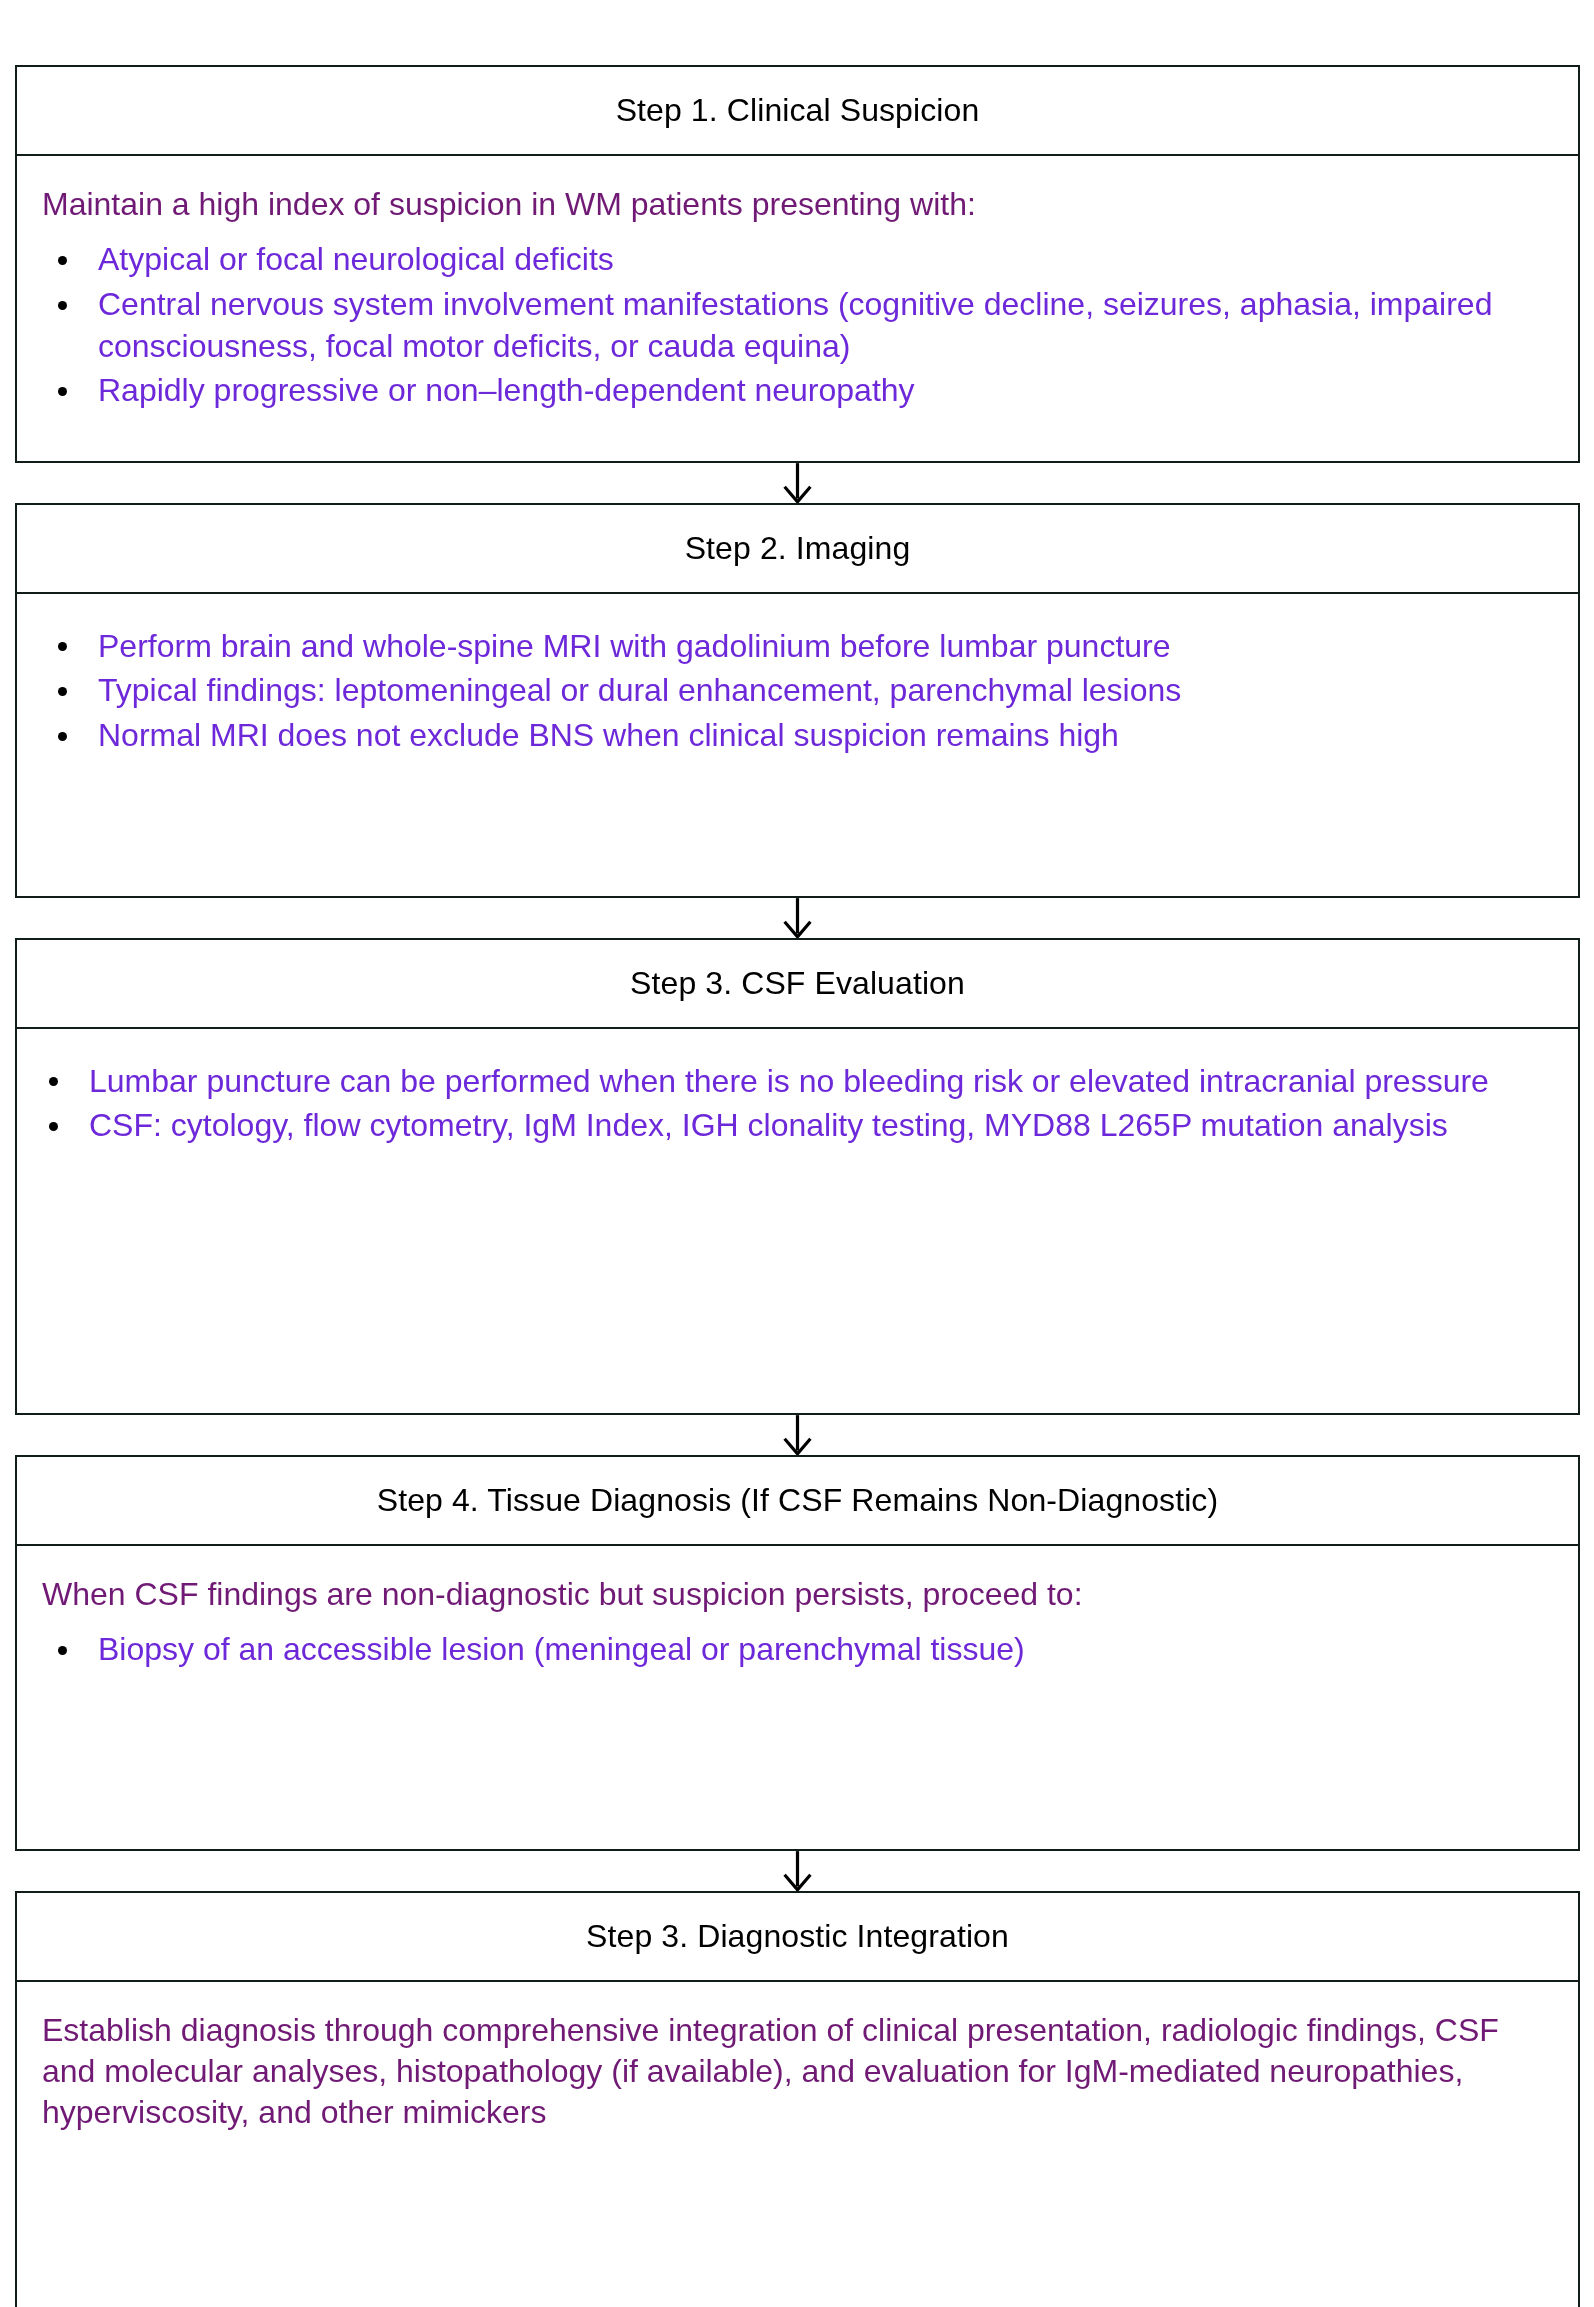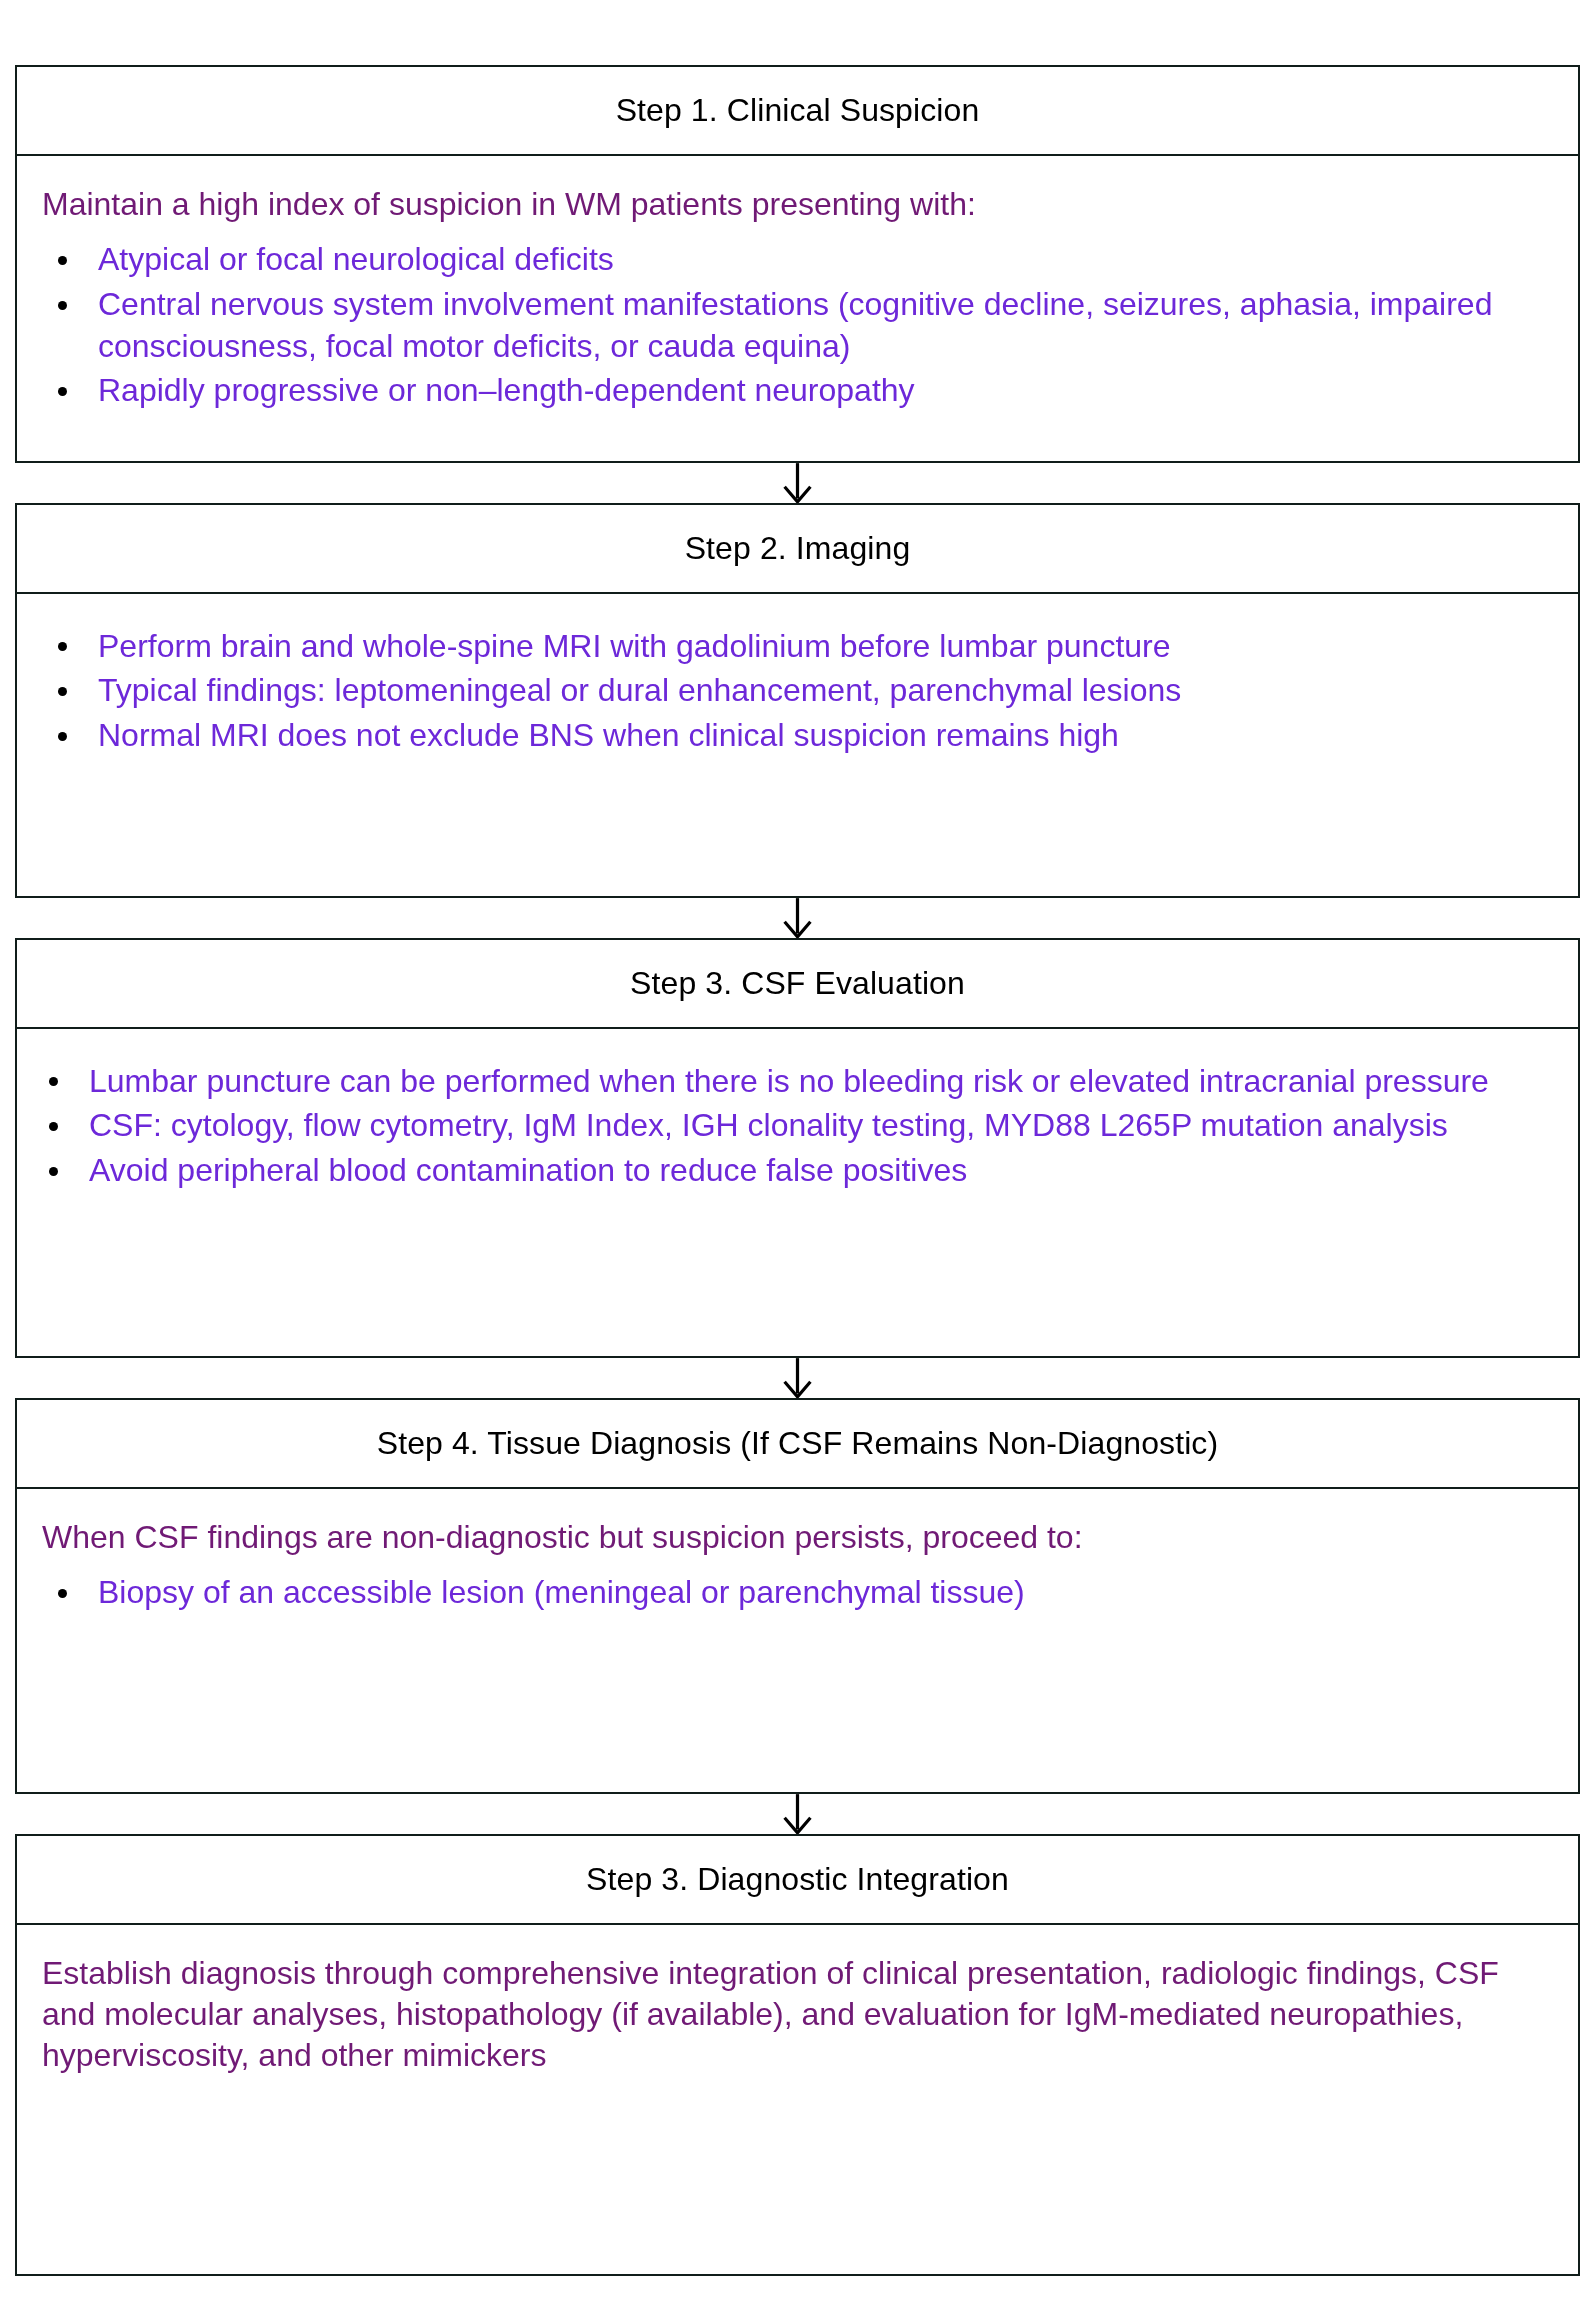--- a/index.html
+++ b/index.html
@@ -92,21 +92,21 @@
   }
   .connector svg {
     position: absolute;
     left: 0;
     top: 0;
     display: block;
   }
   
   .body-h1 { height: 305px; }
   .body-h2 { height: 302px; }
-  .body-h3 { height: 327px; padding-left: 16px; }
+  .body-h3 { height: 384px; padding-left: 16px; }
   .body-h4 { height: 303px; }
   .body-h5 { height: 349px; }
 </style>
 </head>
 <body>
 
 <div id="page">
   <div class="flow">
 
     <div class="step-box">
@@ -175,24 +175,20 @@
       <div class="step-body body-h3">
         <ul class="bullets tight">
           <li>
             <span class="dot"></span>
             <span>Lumbar puncture can be performed when there is no bleeding risk or elevated intracranial pressure</span>
           </li>
           <li>
             <span class="dot"></span>
             <span>CSF: cytology, flow cytometry, IgM Index, IGH clonality testing, MYD88 L265P mutation analysis</span>
           </li>
-          <li>
-            <span class="dot"></span>
-            <span>Avoid peripheral blood contamination to reduce false positives</span>
-          </li>
         </ul>
       </div>
     </div>
 
     <div class="connector">
       <svg width="1565" height="40" viewBox="0 0 2912 74" xmlns="http://www.w3.org/2000/svg">
         <line x1="1456" y1="0" x2="1456" y2="66" stroke="#000000" stroke-width="6"></line>
         <polyline points="1432,44 1456,72 1480,44" fill="none" stroke="#000000" stroke-width="6"></polyline>
       </svg>
     </div>

